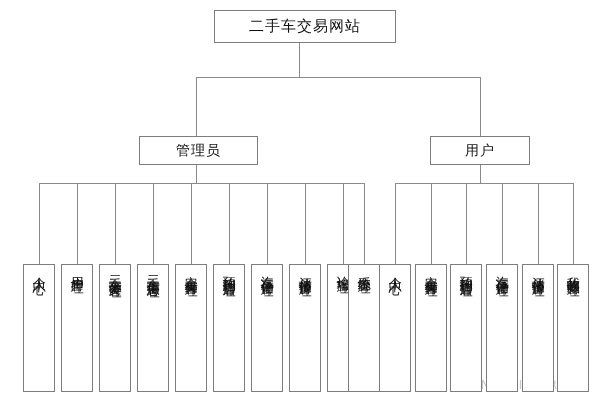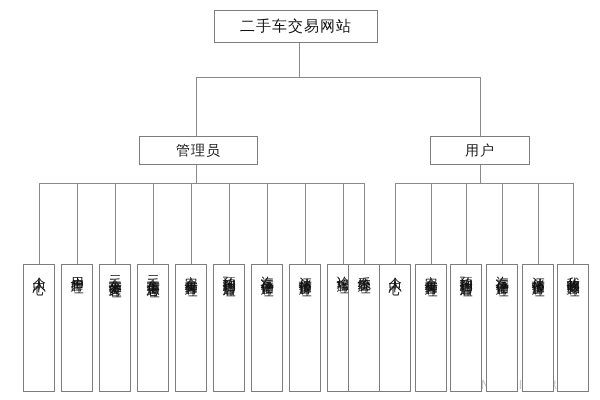--- a/index.html
+++ b/index.html
@@ -106,21 +106,21 @@
 
   <div class="ln v" style="left:395px; top:183px; height:81px;"></div>
   <div class="ln v" style="left:431px; top:183px; height:81px;"></div>
   <div class="ln v" style="left:466px; top:183px; height:81px;"></div>
   <div class="ln v" style="left:502px; top:183px; height:81px;"></div>
   <div class="ln v" style="left:538px; top:183px; height:81px;"></div>
   <div class="ln v" style="left:573px; top:183px; height:81px;"></div>
 
   <div id="watermark" style="left:452px; top:378px;">CSDN @CIT_ART</div>
 
-  <div class="node root" style="left:214px; top:10px; width:164px; height:33px;">
+  <div class="node root" style="left:214px; top:10px; width:182px; height:33px;">
     <span>二手车交易网站</span>
   </div>
 
   <div class="node level2" style="left:430px; top:136px; width:100px; height:29px;">
     <span>用户</span>
   </div>
 
   <div class="node level2" style="left:139px; top:136px; width:119px; height:29px;">
     <span>管理员</span>
   </div>

